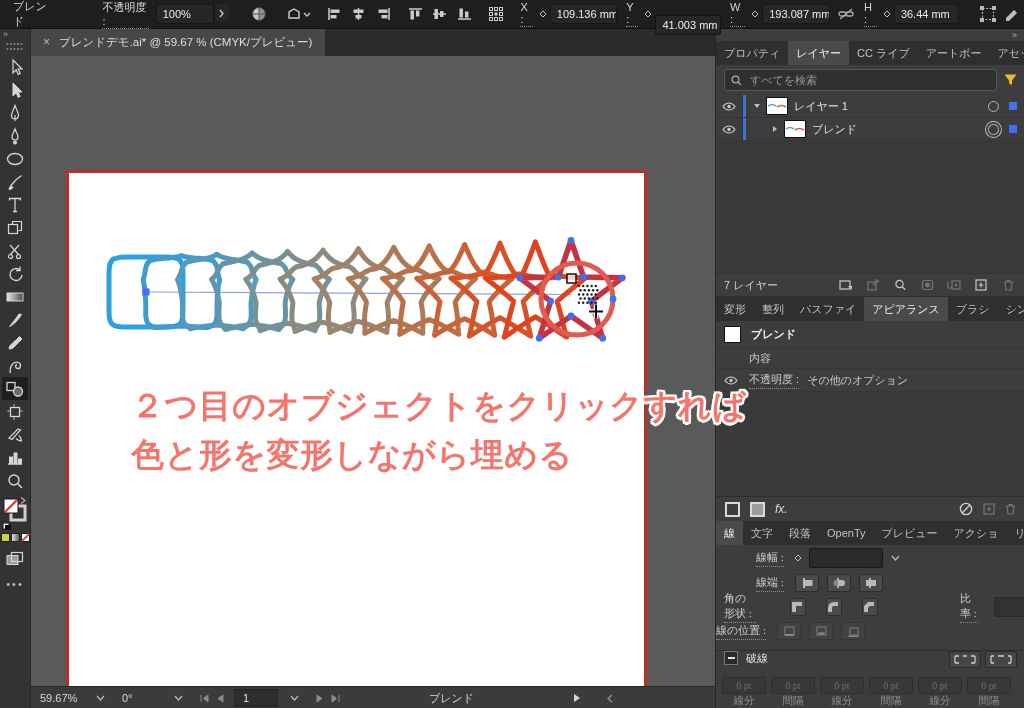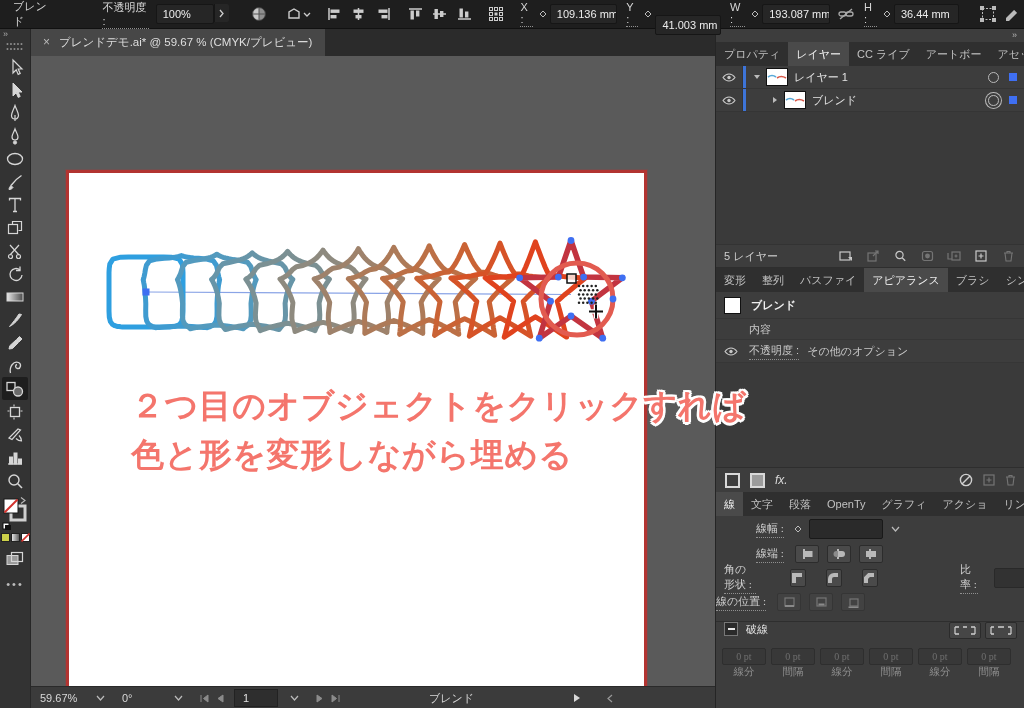--- a/index.html
+++ b/index.html
@@ -542,20 +542,32 @@
   <div class="collapse-row">»</div>
 
   <div class="ptabs">
       <div class="ptab">プロパティ</div>
       <div class="ptab active">レイヤー</div>
       <div class="ptab">CC ライブ</div>
       <div class="ptab">アートボー</div>
       <div class="ptab">アセットの</div>
     </div>
 
+  <div class="searchrow">
+    <div class="searchbox">
+      <svg width="11" height="11">
+          <circle cx="4.5" cy="4.5" r="3.4" fill="none" stroke="#aaa" stroke-width="1.2"></circle>
+          <path d="M7 7l3 3" stroke="#aaa" stroke-width="1.2"></path>
+        </svg>
+      <input type="text" placeholder="すべてを検索" style="">
+    </div>
+    <svg width="13" height="12">
+        <path d="M0.5 0.5h12L8 6.5V11l-3-1.8V6.5z" fill="#e8b938"></path>
+      </svg>
+  </div>
 
   <div id="layers-list">
       <div class="lrow">
         <span class="eyecell">
           <svg width="14" height="9">
             <path d="M1 4.5C3 1.8 5 1 7 1s4 .8 6 3.5C11 7.2 9 8 7 8S3 7.2 1 4.5z" fill="none" stroke="#c8c8c8" stroke-width="1.1"></path>
             <circle cx="7" cy="4.5" r="1.7" fill="#c8c8c8"></circle>
           </svg>
         </span>
         <span class="selbar"></span>
@@ -596,21 +608,21 @@
           </svg>
         </span>
         <span class="lname">ブレンド</span>
         <span class="ltarget double"></span>
         <span class="lsel"></span>
       </div>
     </div>
   <div class="layers-empty"></div>
 
   <div class="layers-status">
-    <span class="txt">5 レイヤー</span>
+    <span class="txt">7 レイヤー</span>
     <span class="panel-ic">
         <svg width="15" height="12">
           <rect x="1" y="2" width="10" height="8" fill="none" stroke="#c8c8c8" stroke-width="1.2"></rect>
           <path d="M9 7l4 4v-4z" fill="#c8c8c8"></path>
         </svg>
       </span>
     <span class="panel-ic" style="opacity:.4">
         <svg width="13" height="12">
           <rect x="1" y="3" width="8" height="8" fill="none" stroke="#c8c8c8" stroke-width="1.2"></rect>
           <path d="M6 6l5-5M8 1h3v3" fill="none" stroke="#c8c8c8" stroke-width="1.2"></path>
@@ -691,21 +703,21 @@
           <path d="M1 3h9M4 3V1.5h3V3M2 3l1 8h5l1-8" fill="none" stroke="#c8c8c8" stroke-width="1.1"></path>
         </svg>
     </span>
   </div>
 
   <div class="ptabs">
       <div class="ptab active">線</div>
       <div class="ptab">文字</div>
       <div class="ptab">段落</div>
       <div class="ptab">OpenTy</div>
-      <div class="ptab">グラフィ</div>
+      <div class="ptab">プレビュー</div>
       <div class="ptab">アクショ</div>
       <div class="ptab">リンク</div>
     </div>
 
   <div class="strokebody">
     <div class="srow" style="height:26px;padding-left:40px;gap:4px;">
       <span class="slabel dotted">線幅 :</span>
       <span class="stepper">
           <svg width="8" height="5">
             <path d="M1 4l3-3 3 3" stroke="#bbb" fill="none"></path>

